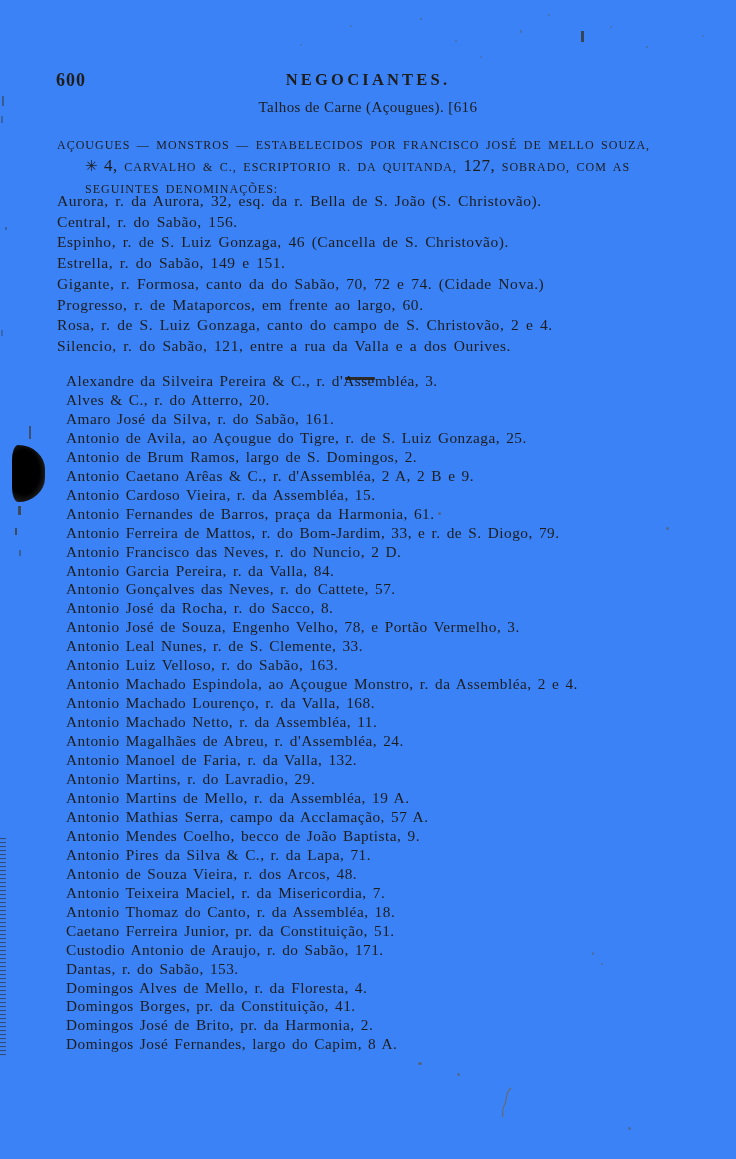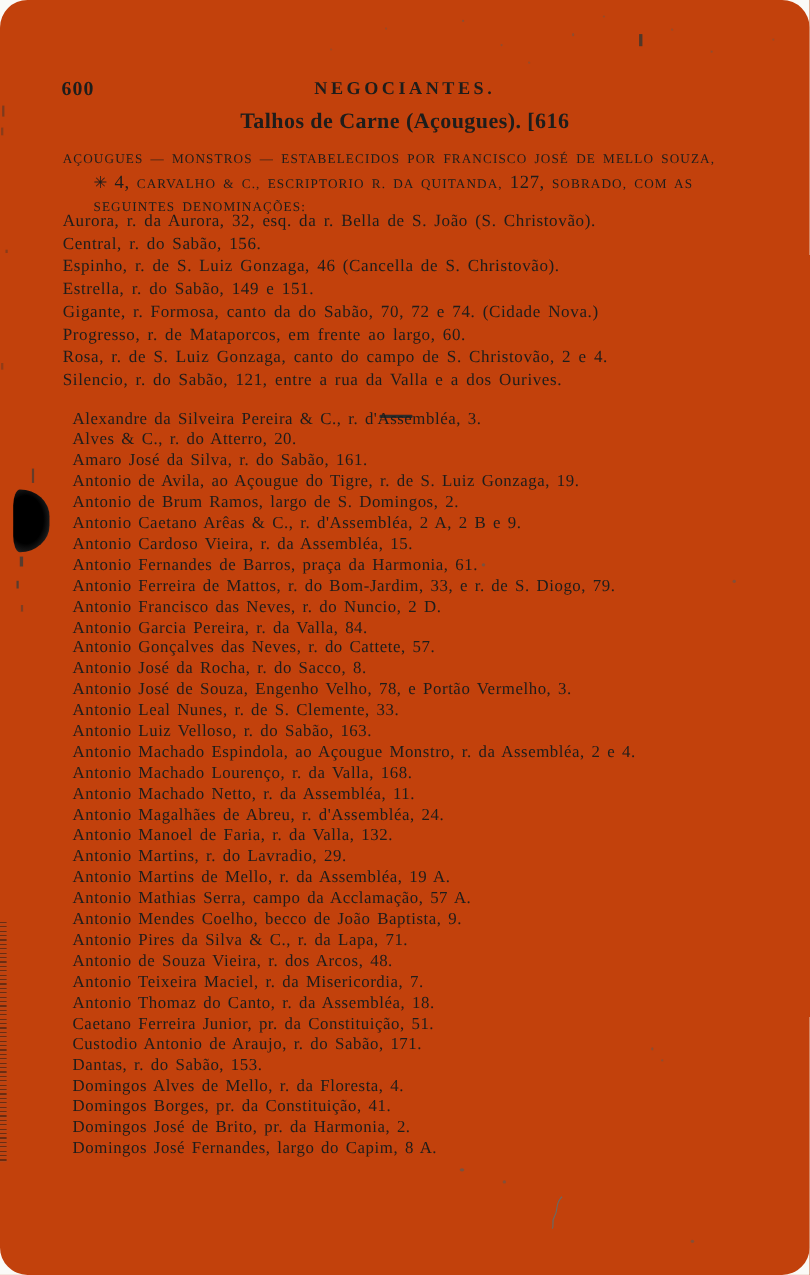--- a/index.html
+++ b/index.html
@@ -1,38 +1,37 @@
 <!DOCTYPE html>
 <html><head>
 <meta charset="utf-8">
 <style>
   html,body{margin:0;padding:0;}
   body{background:#fafaf7;}
   .page{
     position:relative;
     width:736px;height:1159px;
-    background:#c2410c;
+    background:#3b82f6;
     overflow:hidden;
     font-family:"Liberation Serif", serif;
     color:#1e1d1b;
-    border-radius:25px;
   }
   
   .page-num{
     position:absolute;left:56px;top:70px;
     font-size:18px;font-weight:700;letter-spacing:1px;
   }
   .running-title{
     position:absolute;top:70px;left:0;width:100%;
     text-align:center;font-size:16.5px;font-weight:700;letter-spacing:3.2px;
     word-spacing:4px;
   }
   .section-title{
     position:absolute;top:99px;left:0;width:100%;
-    text-align:center;font-size:20px;font-weight:700;letter-spacing:.4px;
+    text-align:center;font-size:15px;font-weight:400;letter-spacing:.4px;
   }
   
   .intro{
     position:absolute;top:133px;left:57px;width:652px;margin:0;
   }
   .intro .iline{white-space:nowrap;height:22px;line-height:22px;}
   .intro .iline.indent{padding-left:28px;}
   .sc{font-size:12px;font-weight:400;letter-spacing:1px;word-spacing:2.5px;}
   .num{font-size:17px;font-weight:400;letter-spacing:.5px;}
   .star{font-family:"DejaVu Sans", sans-serif;font-size:15px;font-weight:400;}
@@ -97,21 +96,21 @@
       <div class="line"><span class="it">Rosa,</span><span> r. de S. Luiz Gonzaga, </span><span class="it">canto</span><span> do campo de S. Christovão, 2 e 4.</span></div>
       <div class="line"><span class="it">Silencio,</span><span> r. do Sabão, 121, entre a rua da Valla e a dos Ourives.</span></div>
     </div>
 
   <div class="divider"></div>
 
   <div class="list-b">
       <div class="line"><span>Alexandre da Silveira Pereira &amp; C., r. d'Assembléa, 3.</span></div>
       <div class="line"><span>Alves &amp; C., r. do Atterro, 20.</span></div>
       <div class="line"><span>Amaro José da Silva, r. do Sabão, 161.</span></div>
-      <div class="line"><span>Antonio de Avila, ao </span><span class="it">Açougue do Tigre</span><span>, r. de S. Luiz Gonzaga, 19.</span></div>
+      <div class="line"><span>Antonio de Avila, ao </span><span class="it">Açougue do Tigre</span><span>, r. de S. Luiz Gonzaga, 25.</span></div>
       <div class="line"><span>Antonio de Brum Ramos, largo de S. Domingos, 2.</span></div>
       <div class="line"><span>Antonio Caetano Arêas &amp; C., r. d'Assembléa, 2 A, 2 B e 9.</span></div>
       <div class="line"><span>Antonio Cardoso Vieira, r. da Assembléa, 15.</span></div>
       <div class="line"><span>Antonio Fernandes de Barros, praça da Harmonia, 61.</span></div>
       <div class="line"><span>Antonio Ferreira de Mattos, r. do Bom-Jardim, 33, e r. de S. Diogo, 79.</span></div>
       <div class="line"><span>Antonio Francisco das Neves, r. do Nuncio, 2 D.</span></div>
       <div class="line"><span>Antonio Garcia Pereira, r. da Valla, 84.</span></div>
       <div class="line"><span>Antonio Gonçalves das Neves, r. do Cattete, 57.</span></div>
       <div class="line"><span>Antonio José da Rocha, r. do Sacco, 8.</span></div>
       <div class="line"><span>Antonio José de Souza, Engenho Velho, 78, e Portão Vermelho, 3.</span></div>

